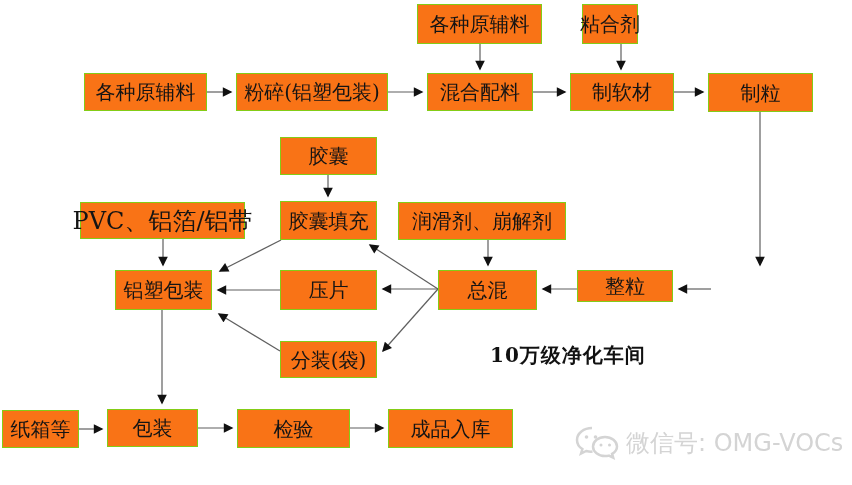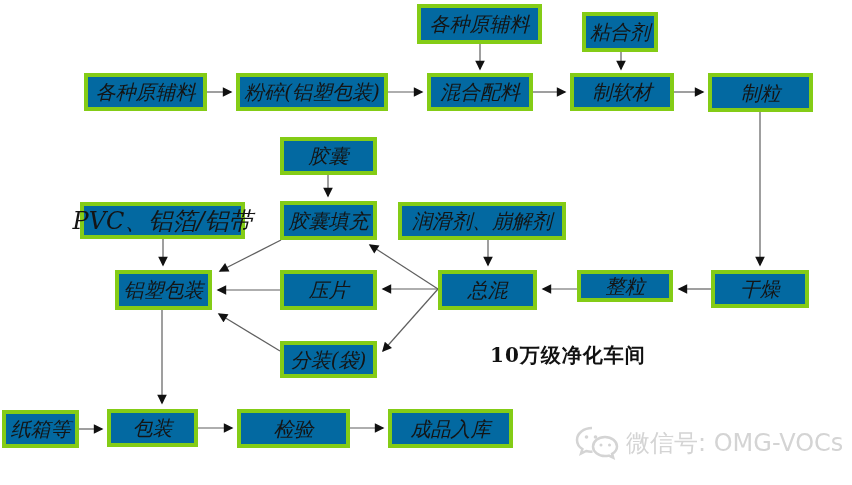--- a/index.html
+++ b/index.html
@@ -2,23 +2,23 @@
 <html><head>
 <meta charset="utf-8">
 <style>
   html,body{margin:0;padding:0;background:#ffffff;}
   #stage{
     position:relative;width:852px;height:485px;background:#ffffff;overflow:hidden;
     font-family:"DejaVu Serif","Liberation Serif",serif;
   }
   #edges{position:absolute;left:0;top:0;width:852px;height:485px;}
   .node{
-    position:absolute;box-sizing:border-box;border:4px solid #84cc16;background:#0369a1;
+    position:absolute;box-sizing:border-box;border:1px solid #84cc16;background:#f97316;
     display:flex;align-items:center;justify-content:center;
-    font-size:20px;color:#141414;white-space:nowrap;line-height:1;z-index:2;font-style:italic;
+    font-size:20px;color:#141414;white-space:nowrap;line-height:1;z-index:2;
   }
   .annotation{
     position:absolute;left:490px;top:342px;font-size:20px;font-weight:bold;color:#111111;
     white-space:nowrap;z-index:2;letter-spacing:1px;
   }
   .watermark{
     position:absolute;left:574px;top:412px;display:flex;align-items:center;gap:6px;
     color:#d4d4d4;font-size:24px;white-space:nowrap;z-index:1;
     font-family:"DejaVu Sans","Liberation Sans",sans-serif;
     text-shadow:0 1px 0 #ffffff;
@@ -57,39 +57,38 @@
       <line x1="280" y1="351" x2="219" y2="314" marker-end="url(#ah)"></line>
       <line x1="163" y1="239" x2="163" y2="265" marker-end="url(#ah)"></line>
       <line x1="162" y1="310" x2="162" y2="403" marker-end="url(#ah)"></line>
       <line x1="79" y1="429" x2="102" y2="429" marker-end="url(#ah)"></line>
       <line x1="198" y1="428" x2="232" y2="428" marker-end="url(#ah)"></line>
       <line x1="350" y1="428" x2="383" y2="428" marker-end="url(#ah)"></line>
     </g>
   </svg>
 
   <div class="node" style="left:417px;top:4px;width:125px;height:40px">各种原辅料</div>
-  <div class="node" style="left:582px;top:12px;width:76px;height:40px">粘合剂</div>
+  <div class="node" style="left:582px;top:4px;width:56px;height:40px">粘合剂</div>
 
   <div class="node" style="left:84px;top:73px;width:123px;height:38px">各种原辅料</div>
   <div class="node" style="left:236px;top:73px;width:152px;height:38px">粉碎(铝塑包装)</div>
   <div class="node" style="left:427px;top:73px;width:106px;height:38px">混合配料</div>
   <div class="node" style="left:570px;top:73px;width:104px;height:38px">制软材</div>
   <div class="node" style="left:708px;top:73px;width:105px;height:39px">制粒</div>
 
   <div class="node" style="left:280px;top:137px;width:97px;height:38px">胶囊</div>
 
   <div class="node" style="left:80px;top:202px;width:165px;height:37px;font-size:24px">PVC、铝箔/铝带</div>
   <div class="node" style="left:280px;top:201px;width:97px;height:39px">胶囊填充</div>
   <div class="node" style="left:398px;top:202px;width:168px;height:38px">润滑剂、崩解剂</div>
 
   <div class="node" style="left:115px;top:270px;width:97px;height:40px">铝塑包装</div>
   <div class="node" style="left:280px;top:270px;width:97px;height:40px">压片</div>
   <div class="node" style="left:438px;top:270px;width:99px;height:40px">总混</div>
   <div class="node" style="left:577px;top:270px;width:96px;height:32px">整粒</div>
-  <div class="node" style="left:711px;top:270px;width:98px;height:38px">干燥</div>
 
   <div class="node" style="left:280px;top:341px;width:97px;height:37px">分装(袋)</div>
 
   <div class="annotation">10万级净化车间</div>
 
   <div class="node" style="left:2px;top:410px;width:77px;height:38px">纸箱等</div>
   <div class="node" style="left:107px;top:409px;width:91px;height:38px">包装</div>
   <div class="node" style="left:237px;top:409px;width:113px;height:39px">检验</div>
   <div class="node" style="left:388px;top:409px;width:125px;height:39px">成品入库</div>
 

